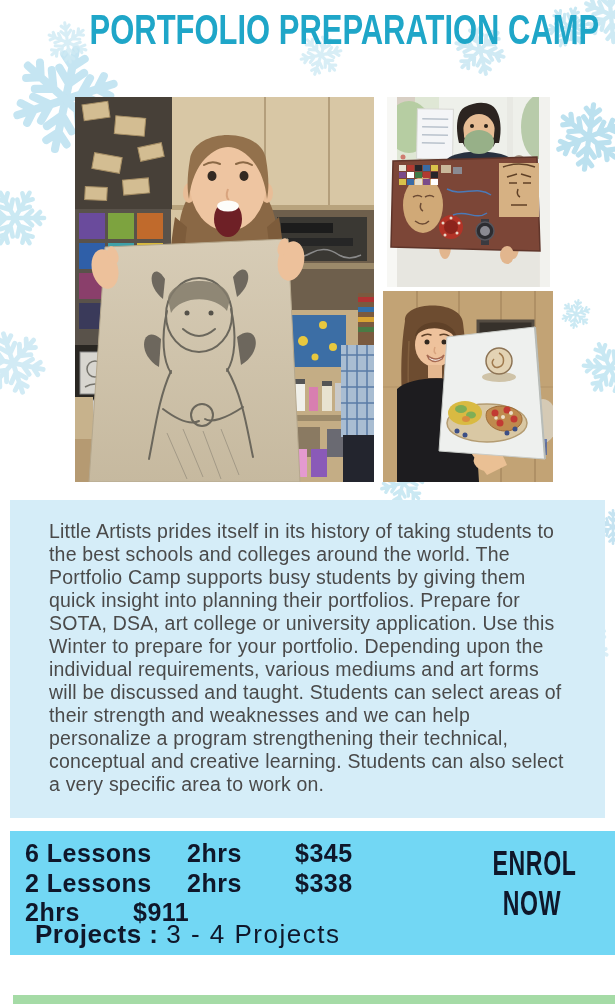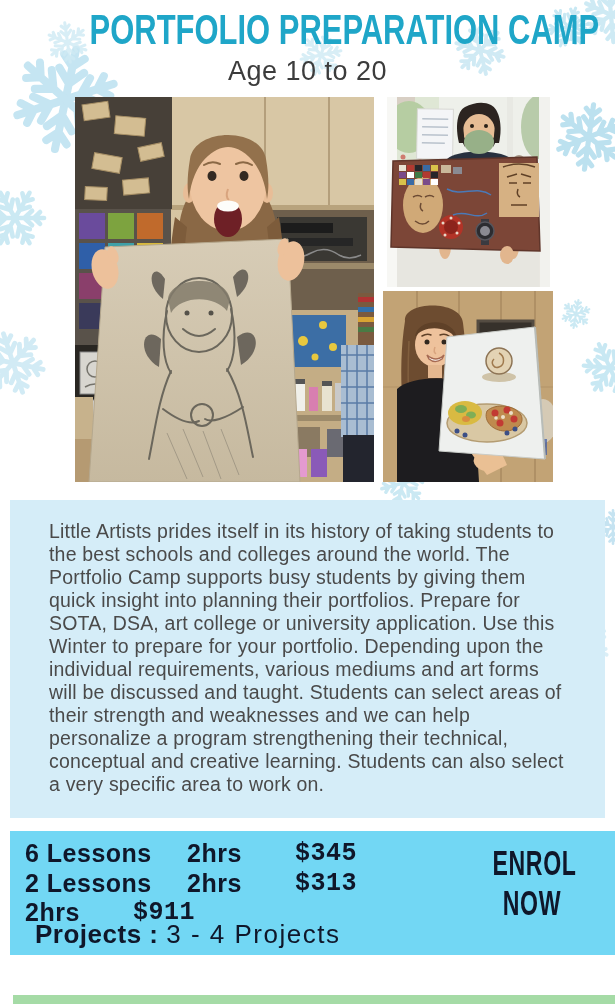--- a/index.html
+++ b/index.html
@@ -22,21 +22,21 @@
   
   .desc-panel{position:absolute;left:10px;top:500px;width:595px;height:318px;background:#d5edf8;}
   .desc-panel p{margin:12px;padding:8px 26px 0 27px;font-size:19.5px;line-height:23px;
                 color:#4a4a4a;letter-spacing:.2px;position:relative;z-index:2;}
   
   .price-bar{position:absolute;left:10px;top:831px;width:594px;height:124px;background:#72d7f4;color:#0f172a;padding-left:30px;}
   .price-rows{position:absolute;left:15px;top:8px;}
   .price-row{display:flex;font-weight:700;font-size:25px;line-height:29.5px;letter-spacing:.5px;}
   .price-row .c1{width:162px;}
   .price-row .c2{width:108px;}
-  .price-row .c3{width:auto;font-family:Liberation Mono, monospace;}
+  .price-row .c3{width:auto;}
   .cta{position:absolute;left:462px;top:12px;width:120px;text-align:center;
        font-size:35px;font-weight:700;line-height:40px;letter-spacing:1px;
        transform:scaleX(.66);transform-origin:50% 0;}
   .projects-line{position:absolute;left:25px;bottom:5px;font-size:26px;letter-spacing:.5px;white-space:nowrap;}
   .projects-line .lbl{font-weight:700;}
   .projects-line .val{font-weight:400;letter-spacing:1.5px;}
   
   .footer-strip{position:absolute;left:13px;top:995px;width:602px;height:9px;background:#a5dba6;}
 </style>
 </head>
@@ -135,21 +135,20 @@
       <use href="#sf"></use>
     </svg>
   <svg class="flake" style="left:158px;top:752px;width:55px;height:55px;color:#b9e0f0;opacity:.4;transform:rotate(16deg)">
       <use href="#sf"></use>
     </svg>
   <svg class="flake" style="left:540px;top:752px;width:58px;height:58px;color:#b9e0f0;opacity:.5;transform:rotate(-12deg)">
       <use href="#sf"></use>
     </svg>
 
   <h1 class="title">PORTFOLIO PREPARATION CAMP</h1>
-  <p class="subtitle">Age 10 to 20</p>
 
   <div class="photo photo-left" role="img" aria-label="Excited student holding a large charcoal portrait drawing in the art studio">
     <svg viewBox="0 0 299 385" preserveAspectRatio="none">
       <defs>
         <linearGradient id="lgWood" x1="0" y1="0" x2="0" y2="1">
           <stop offset="0" stop-color="#dccba9"></stop>
             <stop offset="1" stop-color="#c9b691"></stop>
         </linearGradient>
         <linearGradient id="lgPaper" x1="0" y1="0" x2="0" y2="1">
           <stop offset="0" stop-color="#d7ccb6"></stop>
@@ -490,21 +489,21 @@
   <div class="price-bar">
     <div class="price-rows">
       <div class="price-row">
         <span class="c1">6 Lessons</span>
         <span class="c2">2hrs</span>
         <span class="c3">$345</span>
       </div>
       <div class="price-row">
         <span class="c1">2 Lessons</span>
         <span class="c2">2hrs</span>
-        <span class="c3">$313</span>
+        <span class="c3">$338</span>
       </div>
       <div class="price-row">
         <span class="c2">2hrs</span>
         <span class="c3">$911</span>
       </div>
     </div>
     <div class="cta">
       <div>ENROL</div>
       <div>NOW</div>
     </div>

